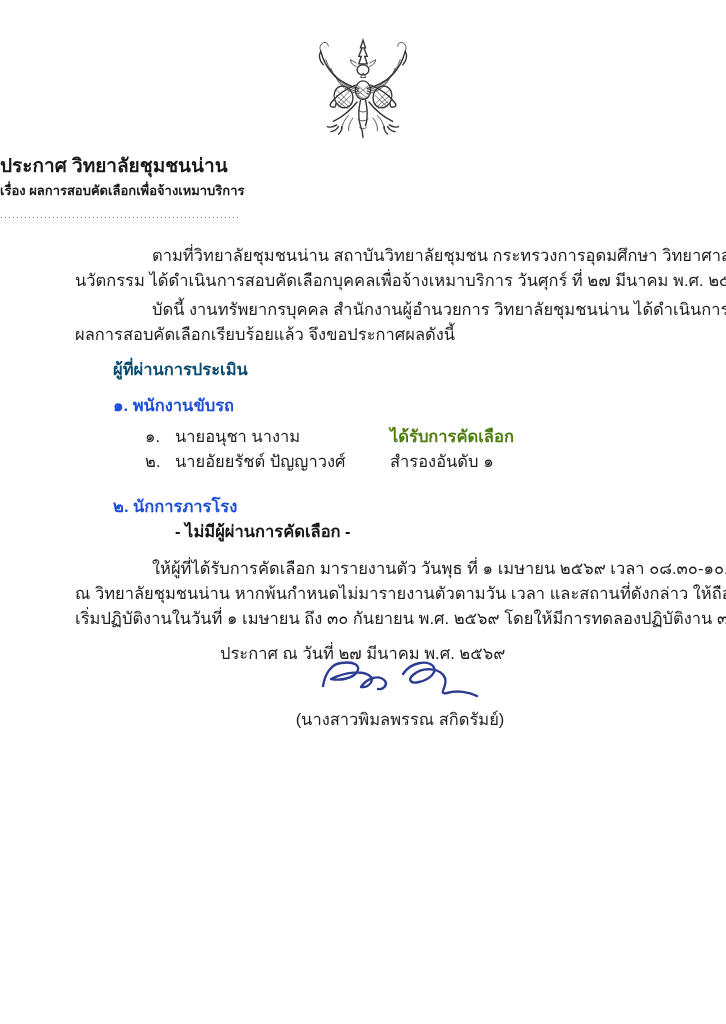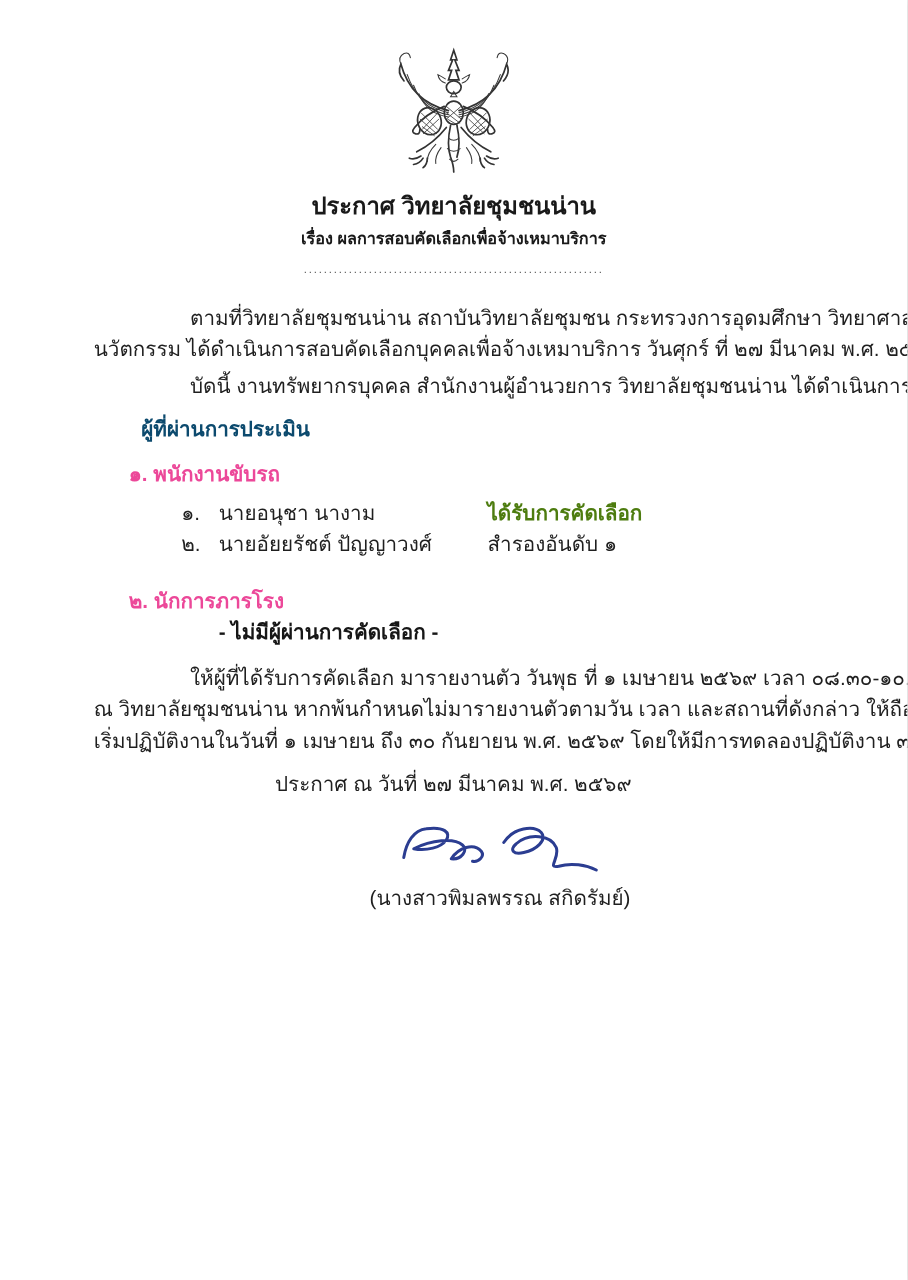--- a/index.html
+++ b/index.html
@@ -6,30 +6,30 @@
   .page{
     position:relative;
     width:726px;height:1024px;
     margin:0 auto;
     background:#ffffff;
     font-family:"Liberation Sans","DejaVu Sans",sans-serif;
     color:#1f1f1f;
     overflow:hidden;
     box-shadow:0 0 6px rgba(0,0,0,.25);
   }
-  .header{position:absolute;top:34px;left:0;right:0;text-align:center;}
+  .header{position:absolute;top:34px;left:0;right:0;text-align:left;}
   .emblem{display:block;margin:0 auto;}
   .doc-title{font-size:19px;font-weight:bold;line-height:25px;margin-top:5px;color:#191919;}
   .doc-subject{font-size:13px;font-weight:bold;line-height:25px;color:#191919;}
   .dots{font-size:9px;letter-spacing:1.5px;color:#555;margin-top:7px;line-height:10px;}
   .main{position:absolute;top:243px;left:75px;right:60px;font-size:16.5px;line-height:25px;}
   .line{white-space:nowrap;}
   .indent{padding-left:77px;}
   .sec-heading{font-weight:bold;margin-top:10px;margin-left:38px;color:#0c4a6e;}
-  .pos-title{font-weight:bold;margin-top:11px;margin-left:28px;color:#ec4899;}
+  .pos-title{font-weight:bold;margin-top:11px;margin-left:38px;color:#1d4ed8;}
   .cand-rows{margin-top:6px;}
   .cand-row{display:flex;margin-left:70px;}
   .cand-no{width:30px;flex:none;}
   .cand-name{width:215px;flex:none;}
   .cand-result{flex:none;}
   .result-bold{font-weight:bold;color:#4d7c0f;}
   .pos2{margin-top:20px;}
   .no-pass{font-weight:bold;margin-left:100px;color:#161616;}
   .p3{margin-top:12px;}
   .announce-date{margin-top:10px;margin-left:145px;}
@@ -95,20 +95,21 @@
 
   <div class="main">
 
     <div>
       <div class="line indent">ตามที่วิทยาลัยชุมชนน่าน สถาบันวิทยาลัยชุมชน กระทรวงการอุดมศึกษา วิทยาศาสตร์ วิจัย และ</div>
       <div class="line">นวัตกรรม ได้ดำเนินการสอบคัดเลือกบุคคลเพื่อจ้างเหมาบริการ วันศุกร์ ที่ ๒๗ มีนาคม พ.ศ. ๒๕๖๙ นั้น</div>
     </div>
 
     <div style="margin-top:4px;">
       <div class="line indent">บัดนี้ งานทรัพยากรบุคคล  สำนักงานผู้อำนวยการ วิทยาลัยชุมชนน่าน ได้ดำเนินการรวบรวมคะแนน</div>
+      <div class="line">ผลการสอบคัดเลือกเรียบร้อยแล้ว จึงขอประกาศผลดังนี้</div>
     </div>
 
     <div class="sec-heading">ผู้ที่ผ่านการประเมิน</div>
 
     <div class="pos-title">๑. พนักงานขับรถ</div>
 
     <div class="cand-rows">
       <div class="cand-row">
         <span class="cand-no">๑.</span>
         <span class="cand-name">นายอนุชา นางาม</span>

